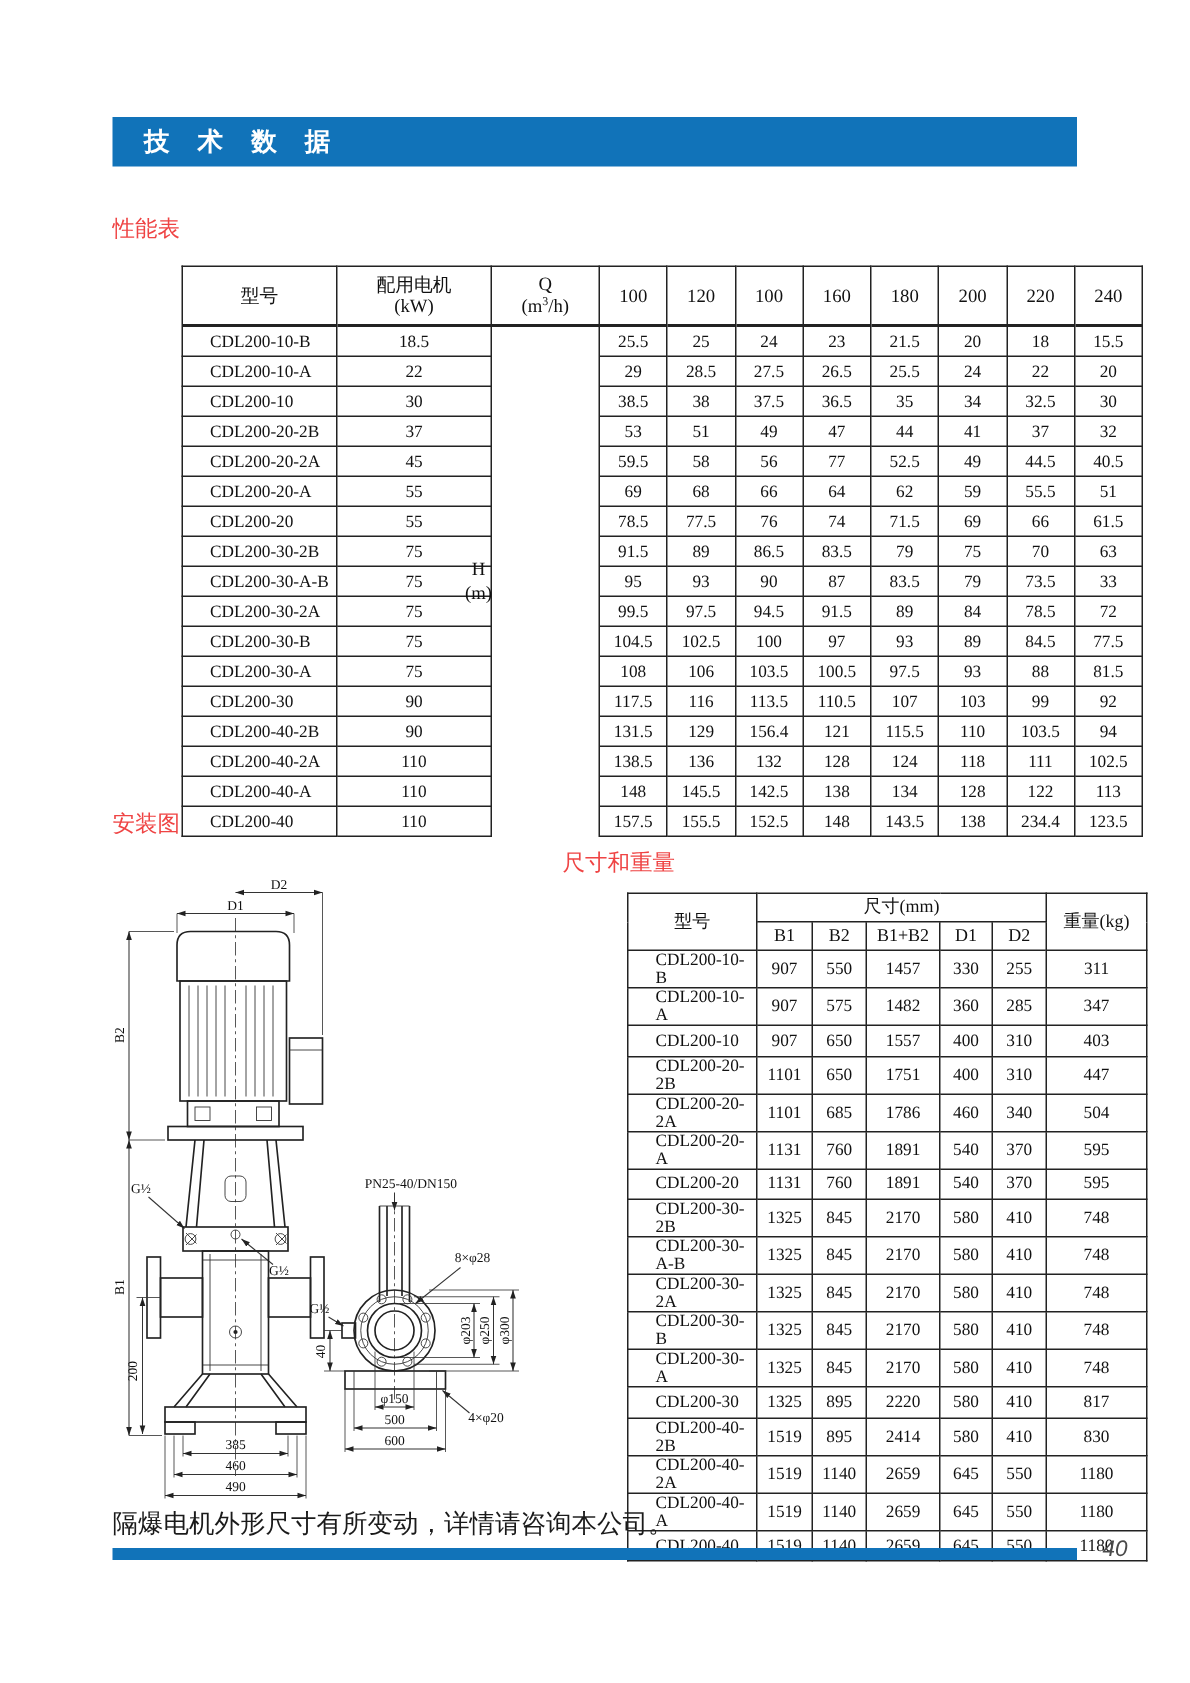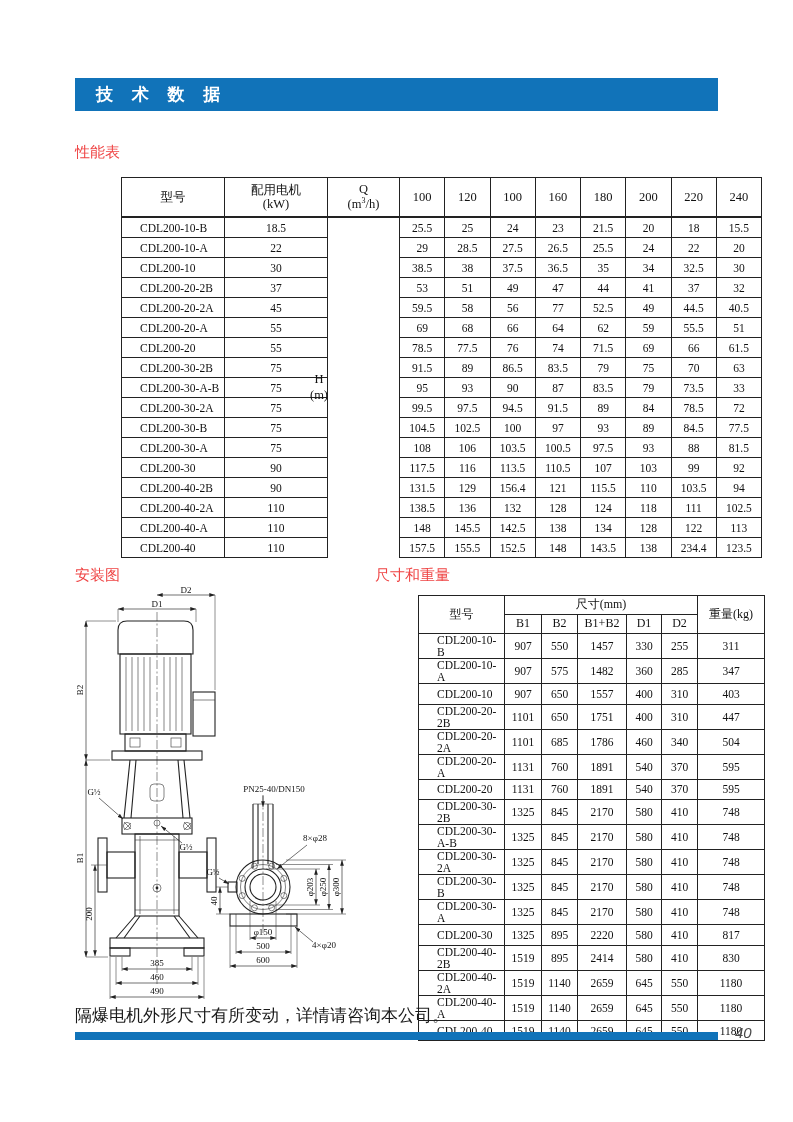--- a/index.html
+++ b/index.html
@@ -332,21 +332,21 @@
             <td>123.5</td>
           </tr>
         </tbody>
     </table>
     <div class="h-overlay">
       <div>H</div>
       <div>(m)</div>
     </div>
   </div>
 
-  <div class="abs sec-title" style="left:75px;top:566px;">安装图</div>
+  <div class="abs sec-title" style="left:75px;top:540px;">安装图</div>
 
   <svg class="abs drawing" width="300" height="424" viewBox="0 0 300 424">
     <defs>
       <marker id="ar" viewBox="0 0 10 6" markerWidth="9" markerHeight="6" refX="9" refY="3" orient="auto-start-reverse">
           <path d="M0,0L9,3L0,6z" fill="#222"></path>
         </marker>
     </defs>
 
     <line class="cl" x1="87" y1="26" x2="87" y2="398"></line>
 

